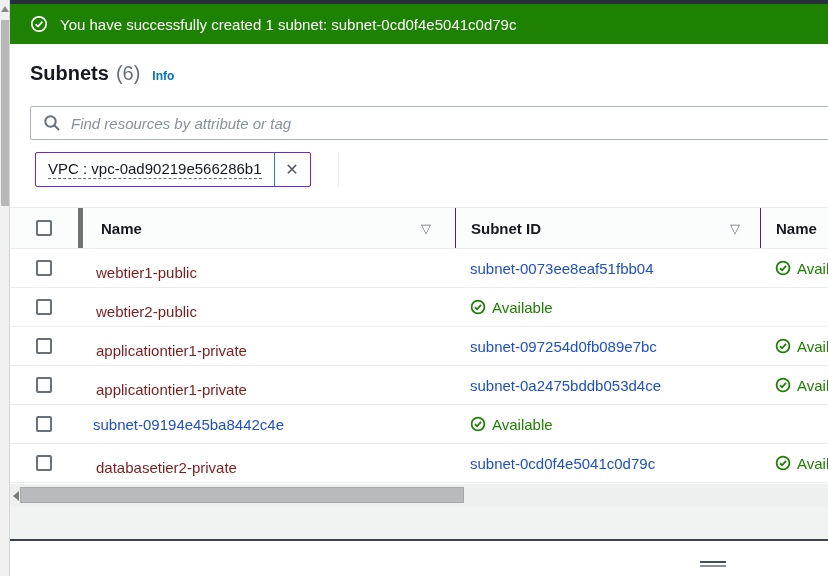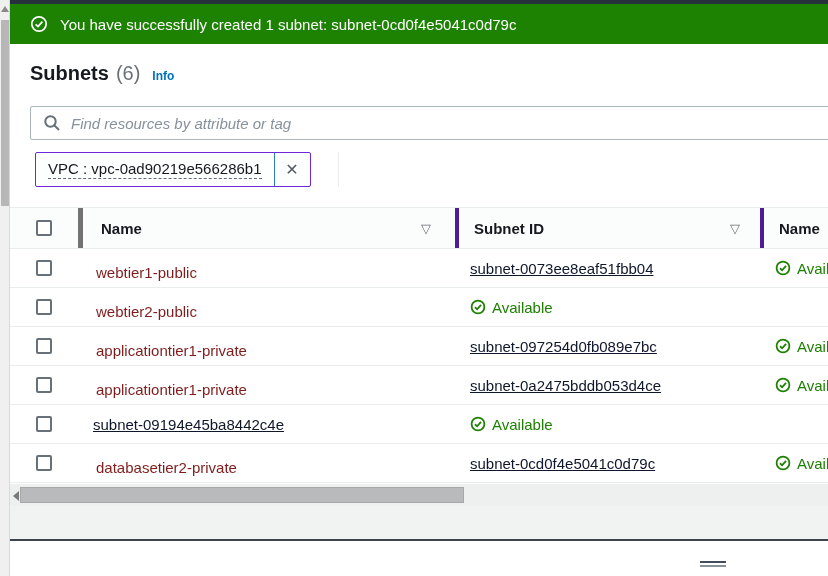--- a/index.html
+++ b/index.html
@@ -52,30 +52,30 @@
   .filter-divider { width:1px; background:#eaeded; margin:0 0 0 27px; }
   .clear-btn { margin-left:25px; width:150px; border:1px solid #545b64; border-radius:2px;
                background:#fff; color:#545b64; font-weight:bold; font-size:15px;
                font-family:"Liberation Sans", sans-serif; cursor:pointer; }
 
   
   .table { position:absolute; left:0; top:207px; width:900px; border-top:1px solid #eaeded; }
   .tr { display:grid; grid-template-columns:68px 377px 305px 150px; align-items:center; }
   .thead { height:41px; background:#fbfcfc; border-bottom:1px solid #eaeded; }
   .th { height:100%; display:flex; align-items:center; font-size:15px; font-weight:bold; color:#16191f; }
-  .th.bordered { border-left:4px solid #4c1d95; }
+  .th.bordered { border-left:1px solid #4c1d95; }
   .th-inner { display:flex; align-items:center; justify-content:space-between; width:100%; }
   .caret { font-size:13px; color:#687078; font-weight:normal; cursor:pointer; }
   .row { height:39px; border-bottom:1px solid #eaeded; background:#fff; font-size:15px; }
   .td-check { display:flex; justify-content:flex-start; padding-left:26px; }
   .checkbox { width:16px; height:16px; border:2px solid #687078; border-radius:2px;
               background:#fff; display:inline-block; cursor:pointer; }
   .td-name { padding-left:18px; color:#7f1d1d;margin-top:8px; }
   .td-id { padding-left:15px; }
-  .td-id a { color:#0f172a; text-decoration:underline; cursor:pointer; }
+  .td-id a { color:#1d4ed8; cursor:pointer; }
   .td-state { padding-left:15px; display:flex; align-items:center; color:#1d8102; white-space:nowrap; }
   .td-state .status-icon { display:inline-flex; margin-right:6px; }
   .th-name { padding:0 24px 0 18px; }
   .th-id { padding:0 20px 0 15px; }
   .th-state { padding-left:15px; }
 
   
   .hscroll { position:absolute; left:0; top:484px; width:900px; height:22px; background:#eef0f0; }
   .hs-arrow { position:absolute; left:3px; top:7px; width:0; height:0;
               border-top:5px solid transparent; border-bottom:5px solid transparent;

